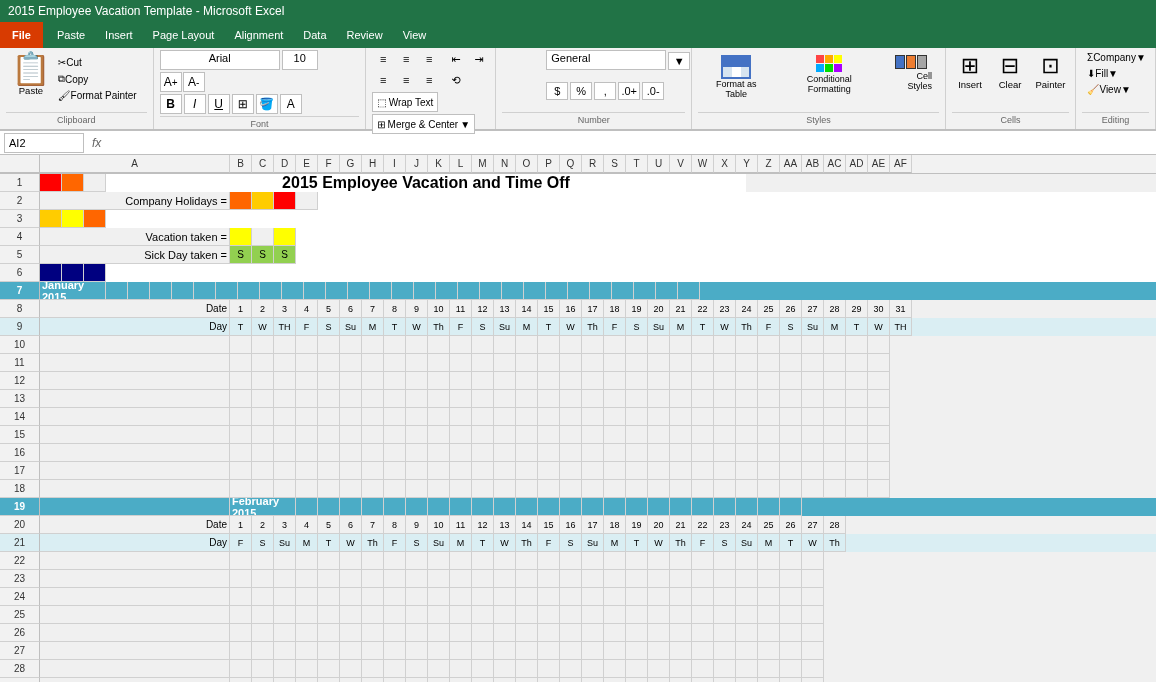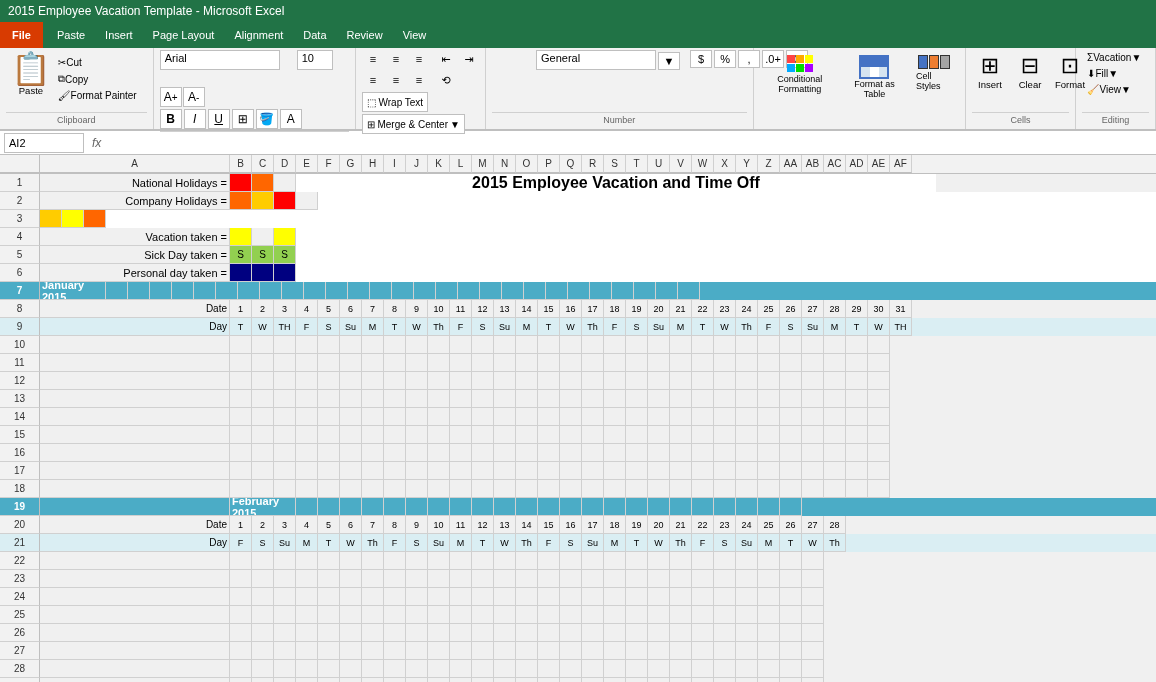--- a/index.html
+++ b/index.html
@@ -108,21 +108,21 @@
               <span>Format Painter</span>
             </div>
           </div>
         </div>
       </div>
       <div class="ribbon-group-label">Clipboard</div>
     </div>
 
     <div class="ribbon-group" style="min-width:160px;">
       <div class="ribbon-group-content" style="flex-direction:column; gap:2px;">
-        <div class="font-selector" style="display:flex; gap:17px; align-items:center; flex-wrap:wrap;">
+        <div class="font-selector" style="display:flex; gap:2px; align-items:center; flex-wrap:wrap;text-align:center;">
           <div class="font-box font-box-wide">
             <span>Arial</span>
           </div>
           <div class="font-box font-box-narrow">
             <span>10</span>
           </div>
           <div style="display:flex;gap:1px;">
             <div class="format-btn">A<sup>+</sup></div>
             <div class="format-btn">A<sup>-</sup></div>
           </div>
@@ -167,96 +167,97 @@
             <span>⊞</span>
             <span>Merge &amp; Center</span>
             <span>▼</span>
           </div>
         </div>
       </div>
       <div class="ribbon-group-label">Alignment</div>
     </div>
 
     <div class="ribbon-group" style="min-width:110px;">
-      <div class="ribbon-group-content" style="flex-direction:row; gap:10px;margin-left:44px;">
+      <div class="ribbon-group-content" style="flex-direction:column; gap:10px;margin-left:44px;">
         <div style="display:flex; align-items:center; gap:2px;">
           <div class="num-format-box">
             <span>General</span>
           </div>
           <div class="num-btn">▼</div>
         </div>
         <div style="display:flex; gap:2px;">
           <div class="num-btn">$</div>
           <div class="num-btn">%</div>
           <div class="num-btn">,</div>
           <div class="num-btn">.0+</div>
           <div class="num-btn">.0-</div>
         </div>
       </div>
       <div class="ribbon-group-label">Number</div>
     </div>
 
     <div class="ribbon-group" style="min-width:160px;">
       <div class="ribbon-group-content" style="gap:4px;">
+        <div class="style-btn-large" style="font-size:9px;">
+          <div style="border:2px solid #4472c4;width:30px;height:24px;display:grid;grid-template-columns:repeat(3,1fr);">
+            <div style="background:#4472c4;"></div>
+              <div style="background:#4472c4;"></div>
+              <div style="background:#4472c4;"></div>
+            <div style="background:#d6e4f0;"></div>
+              <div style="background:white;"></div>
+              <div style="background:#d6e4f0;"></div>
+          </div>
+          <span style="text-align:center;">Format as Table</span>
+        </div>
         <div class="style-btn-large" style="font-size:9px;">
           <div style="display:grid;grid-template-columns:repeat(3,8px);gap:1px;margin-bottom:2px;">
             <div style="width:8px;height:8px;background:#ff4444;"></div>
             <div style="width:8px;height:8px;background:#ffaa00;"></div>
             <div style="width:8px;height:8px;background:#ffff00;"></div>
             <div style="width:8px;height:8px;background:#00aaff;"></div>
             <div style="width:8px;height:8px;background:#00dd00;"></div>
             <div style="width:8px;height:8px;background:#aa00ff;"></div>
           </div>
           <span style="text-align:center;">Conditional Formatting</span>
         </div>
         <div class="style-btn-large" style="font-size:9px;">
-          <div style="border:2px solid #4472c4;width:30px;height:24px;display:grid;grid-template-columns:repeat(3,1fr);">
-            <div style="background:#4472c4;"></div>
-              <div style="background:#4472c4;"></div>
-              <div style="background:#4472c4;"></div>
-            <div style="background:#d6e4f0;"></div>
-              <div style="background:white;"></div>
-              <div style="background:#d6e4f0;"></div>
-          </div>
-          <span style="text-align:center;">Format as Table</span>
-        </div>
-        <div class="style-btn-large" style="font-size:9px;">
           <div style="display:flex;gap:1px;margin-bottom:2px;">
             <div style="width:10px;height:14px;background:#4472c4;border:1px solid #333;"></div>
             <div style="width:10px;height:14px;background:#ed7d31;border:1px solid #333;"></div>
             <div style="width:10px;height:14px;background:#a5a5a5;border:1px solid #333;"></div>
           </div>
-          <span style="text-align:left;">Cell Styles</span>
-        </div>
-      </div>
+          <span style="text-align:right;">Cell Styles</span>
+        </div>
+      </div>
+      <div class="ribbon-group-label">Styles</div>
     </div>
 
     <div class="ribbon-group" style="min-width:110px;">
       <div class="ribbon-group-content" style="gap:4px;">
         <div class="ribbon-btn">
           <span style="font-size:22px;">⊞</span>
           <span>Insert</span>
         </div>
         <div class="ribbon-btn">
           <span style="font-size:22px;">⊟</span>
           <span>Clear</span>
         </div>
         <div class="ribbon-btn">
           <span style="font-size:22px;">⊡</span>
-          <span>Format</span>
+          <span>Painter</span>
         </div>
       </div>
       <div class="ribbon-group-label">Cells</div>
     </div>
 
     <div class="ribbon-group" style="min-width:80px;">
       <div class="ribbon-group-content" style="flex-direction:column; gap:1px;">
         <div class="ribbon-btn-sm">
           <span>Σ</span>
-          <span>Vacation</span>
+          <span>Company</span>
           <span>▼</span>
         </div>
         <div class="ribbon-btn-sm">
           <span>⬇</span>
           <span>Fill</span>
           <span>▼</span>
         </div>
         <div class="ribbon-btn-sm">
           <span>🧹</span>
           <span>View</span>
@@ -311,23 +312,20 @@
     <div class="col-header" style="width:22px;min-width:22px;">AC</div>
     <div class="col-header" style="width:22px;min-width:22px;">AD</div>
     <div class="col-header" style="width:22px;min-width:22px;">AE</div>
     <div class="col-header" style="width:22px;min-width:22px;">AF</div>
   </div>
 
   <div class="grid-area">
 
     <div class="grid-row">
       <div class="row-num">1</div>
-      <div class="cell" style="width:190px;min-width:190px; justify-content:flex-end; font-size:11px;">
-        <span>National Holidays =</span>
-      </div>
       <div class="cell legend-red" style="width:22px;min-width:22px;"></div>
       <div class="cell legend-orange" style="width:22px;min-width:22px;"></div>
       <div class="cell" style="width:22px;min-width:22px;"></div>
 
       <div class="cell" style="width:640px;min-width:640px; justify-content:center; font-size:16px; font-weight:bold; background:white; border:none;">
         <span>2015 Employee Vacation and Time Off</span>
       </div>
     </div>
 
     <div class="grid-row">
@@ -367,23 +365,20 @@
         <span>Sick Day taken =</span>
       </div>
       <div class="cell cell-center" style="width:22px;min-width:22px;background:#92d050;">S</div>
       <div class="cell cell-center" style="width:22px;min-width:22px;background:#92d050;">S</div>
       <div class="cell cell-center" style="width:22px;min-width:22px;background:#92d050;">S</div>
       <div class="cell" style="flex:1; background:white; border:none;"></div>
     </div>
 
     <div class="grid-row">
       <div class="row-num">6</div>
-      <div class="cell" style="width:190px;min-width:190px; justify-content:flex-end; font-size:11px;">
-        <span>Personal day taken =</span>
-      </div>
       <div class="cell" style="width:22px;min-width:22px;background:#000080;"></div>
       <div class="cell" style="width:22px;min-width:22px;background:#000080;"></div>
       <div class="cell" style="width:22px;min-width:22px;background:#000080;"></div>
       <div class="cell" style="flex:1; background:white; border:none;"></div>
     </div>
 
     <div class="grid-row row-employee">
       <div class="row-num" style="background:#4bacc6;color:white;">7</div>
       <div class="cell row-month" style="width:66px;min-width:66px; justify-content:center;">
         <span>January 2015</span>

